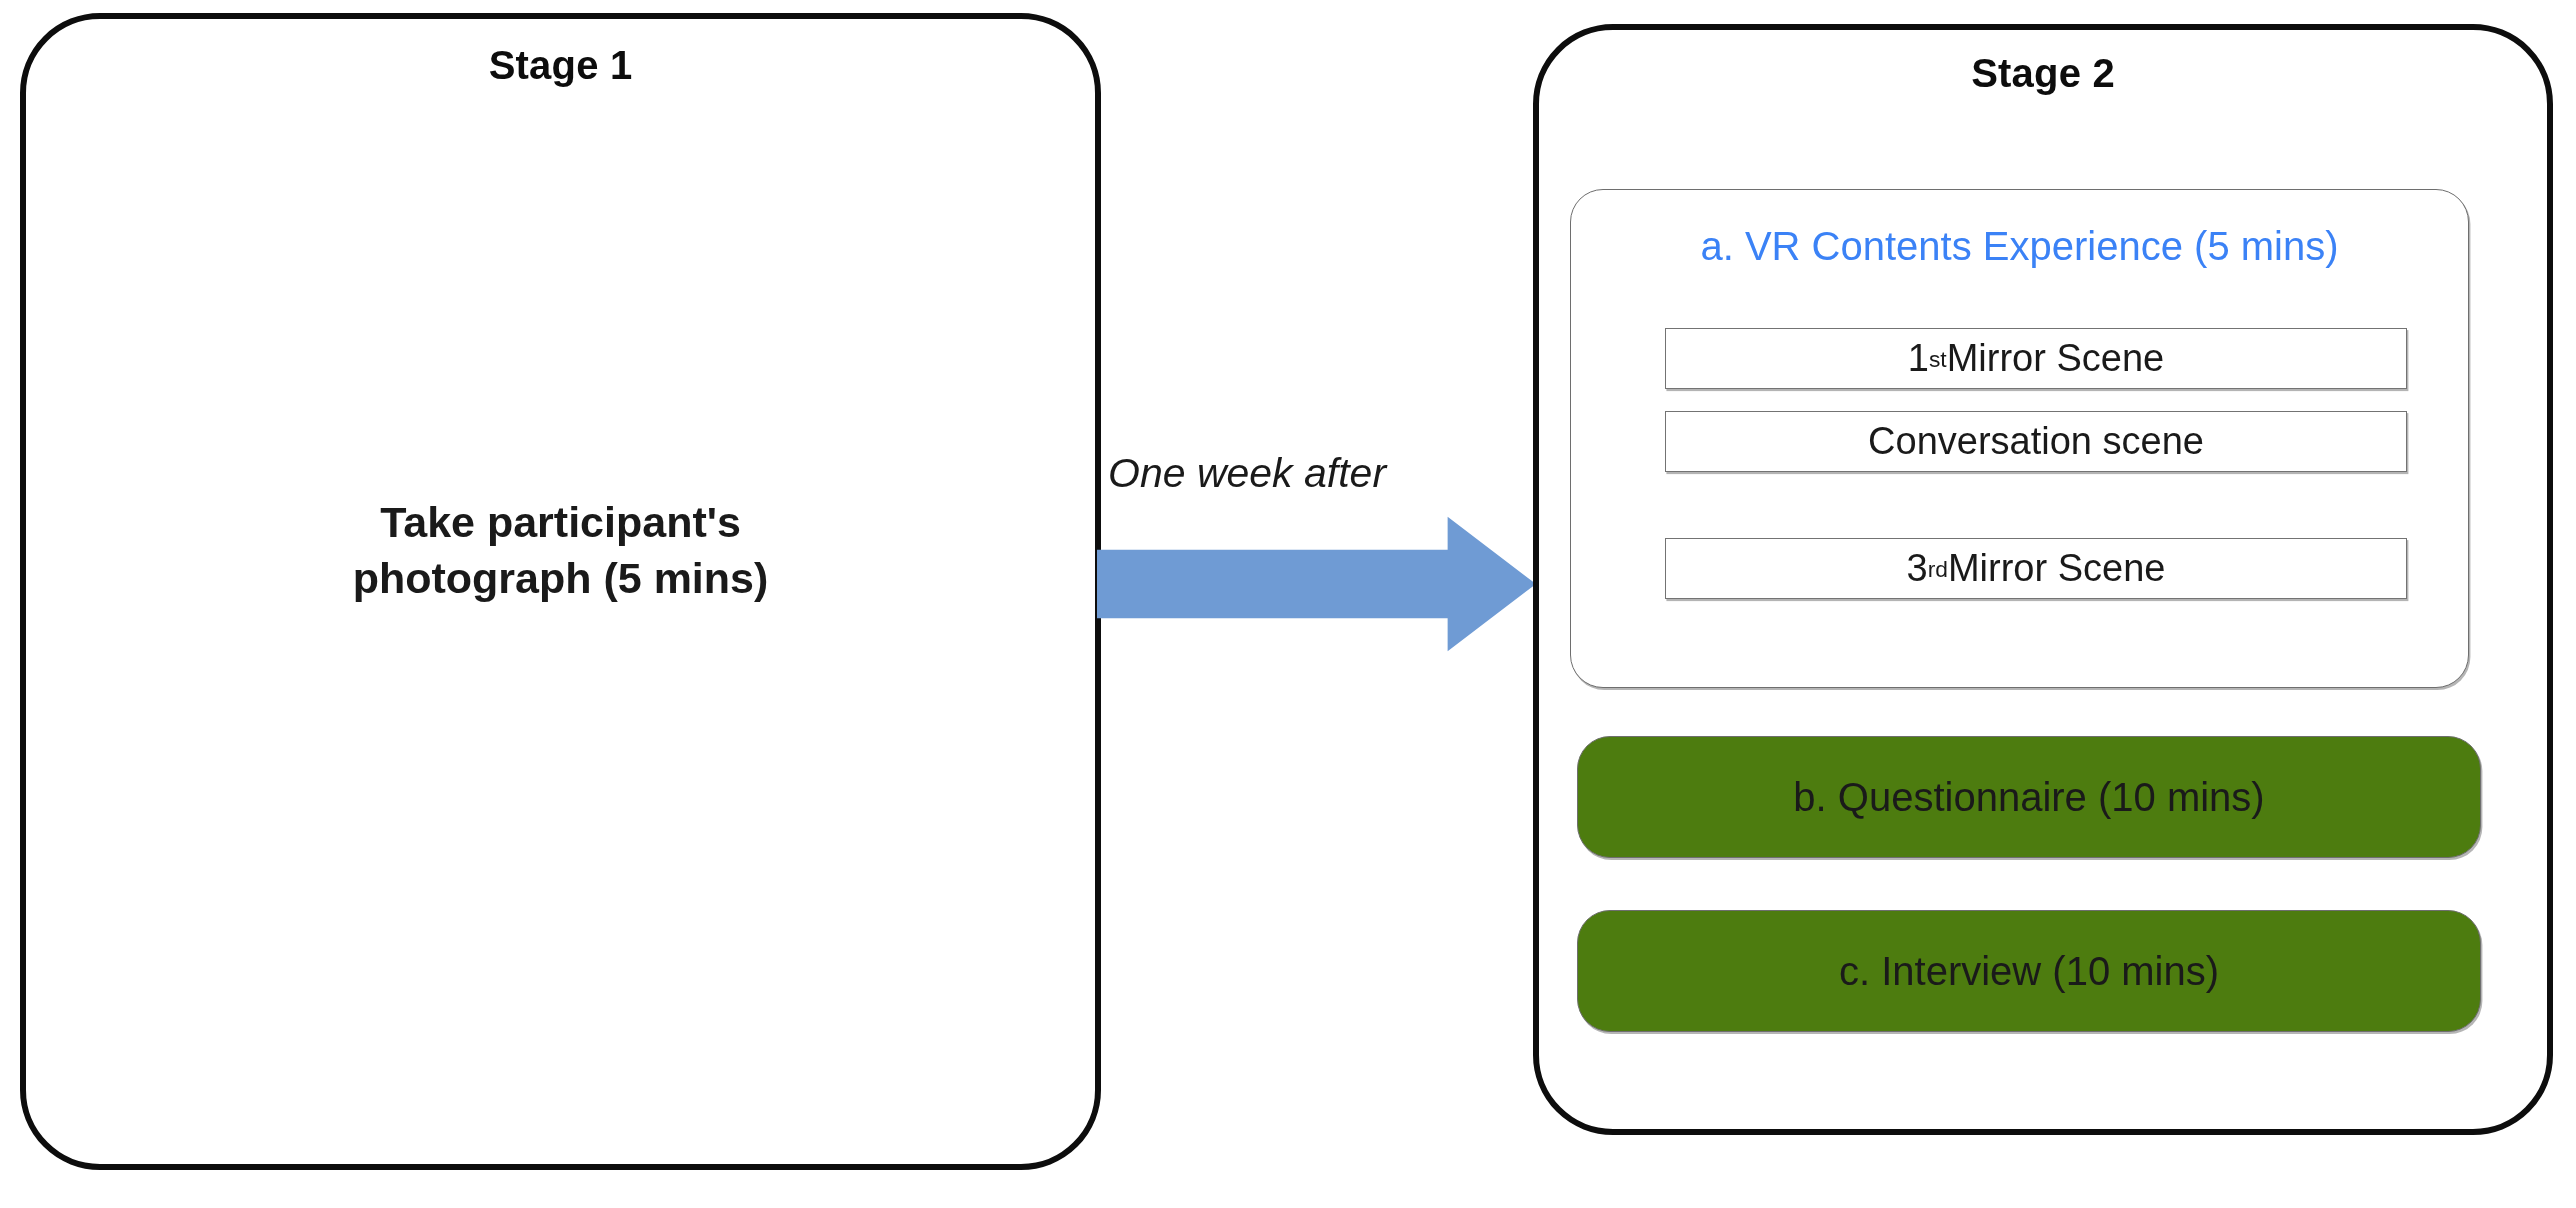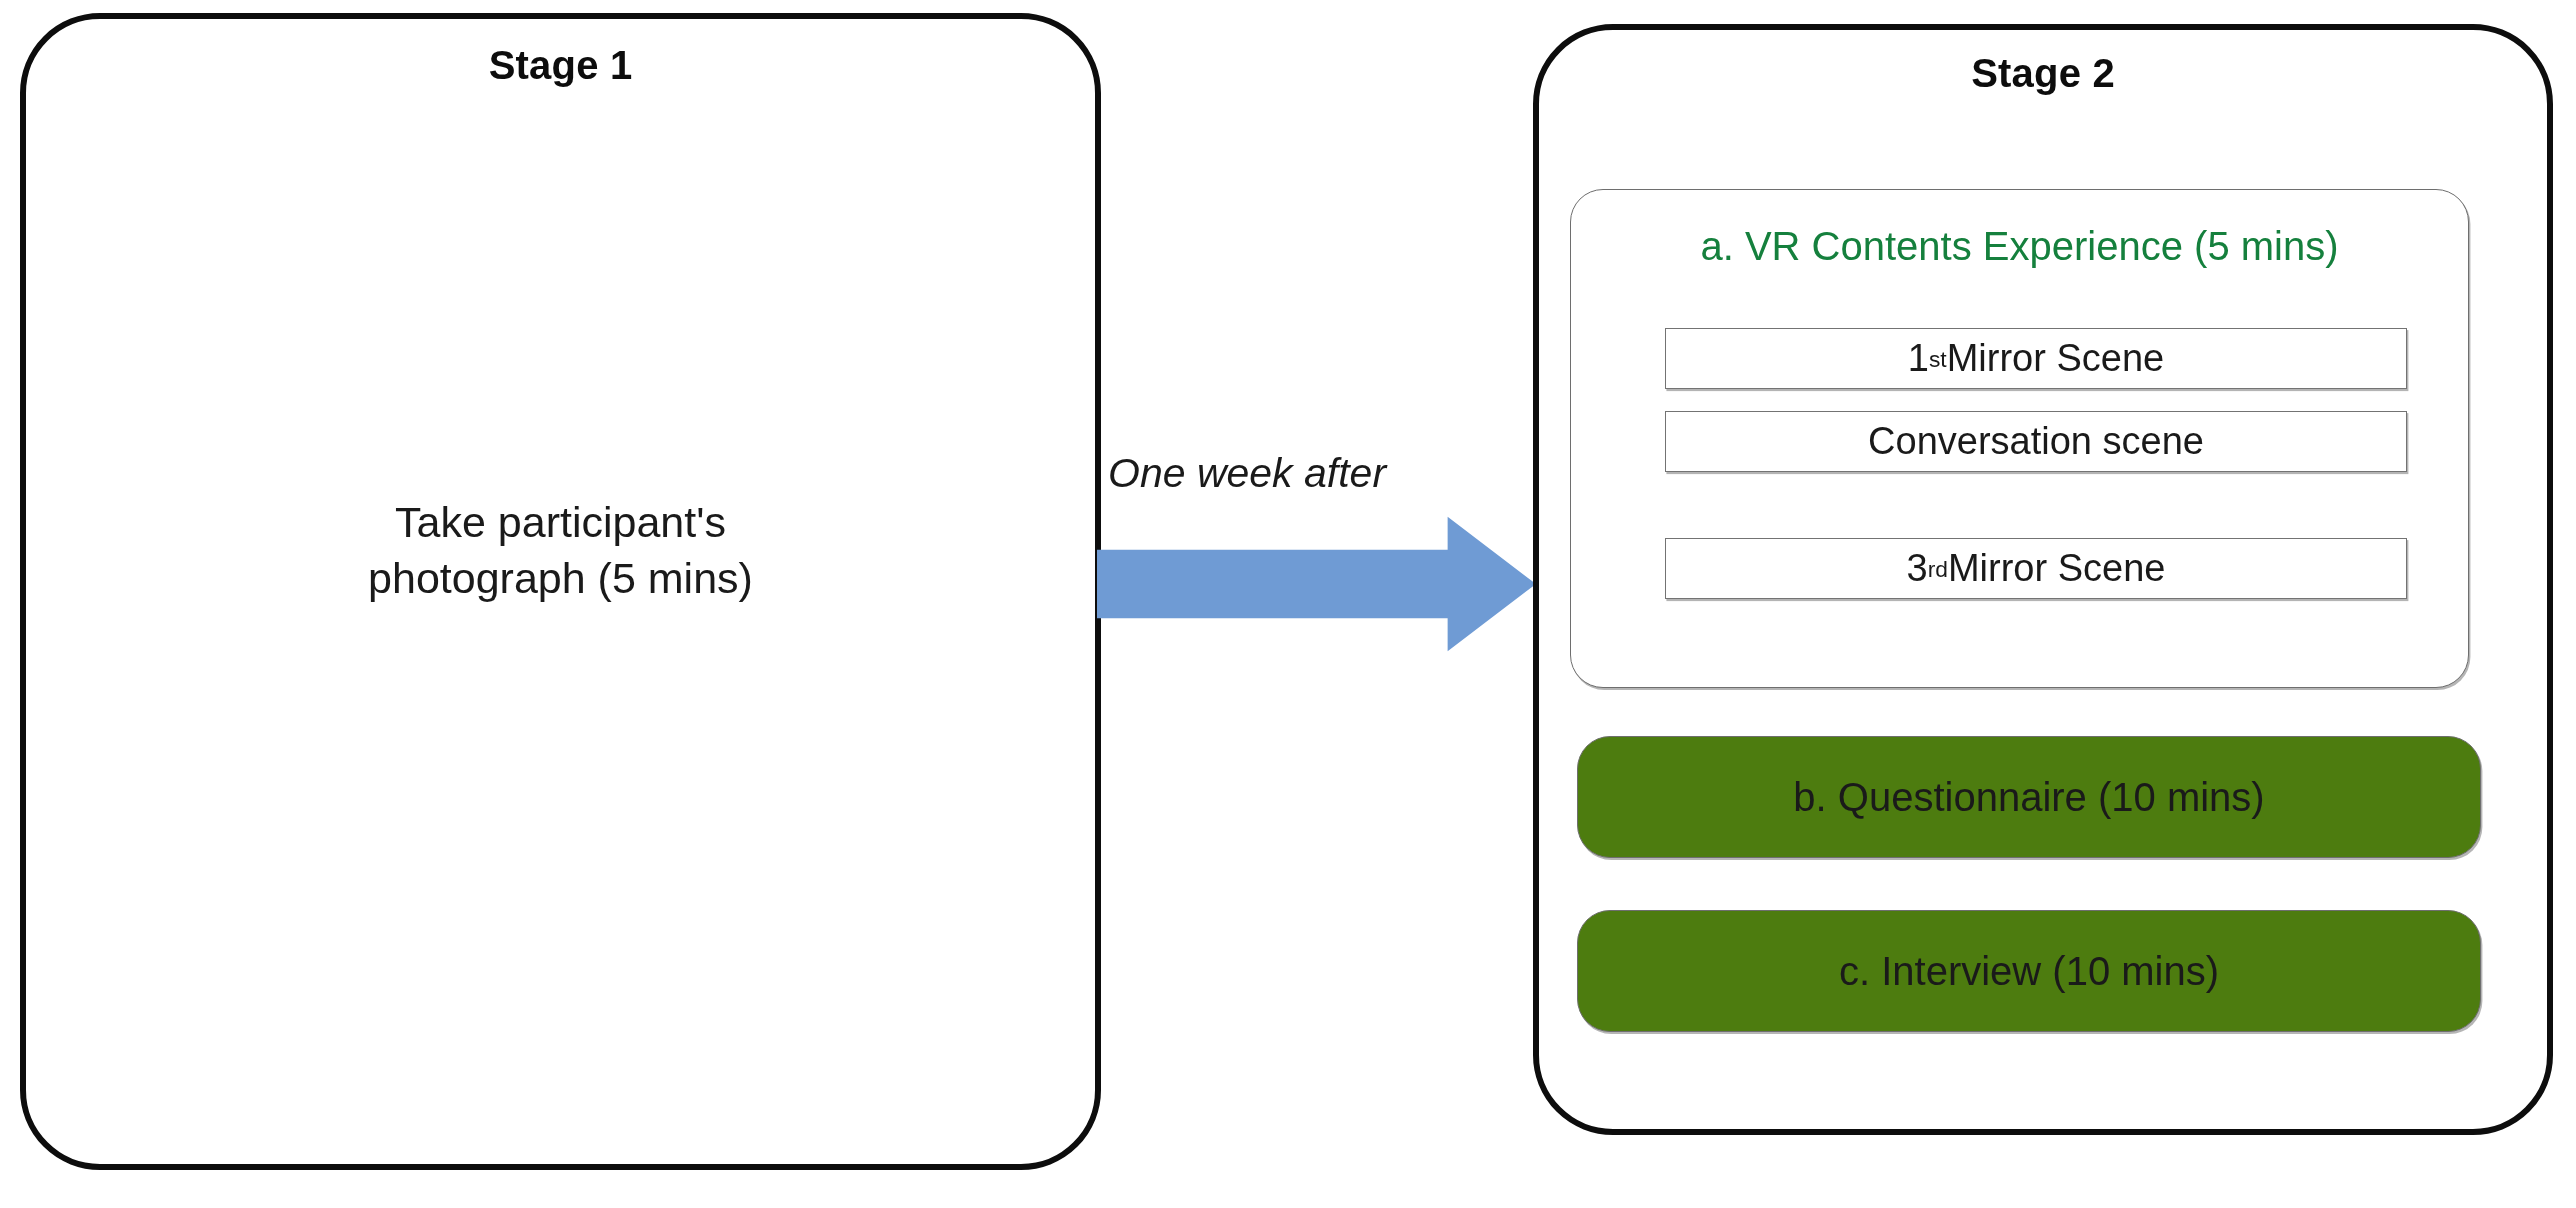--- a/index.html
+++ b/index.html
@@ -20,21 +20,21 @@
     position:absolute;left:0;right:0;text-align:center;
     font-size:40px;font-weight:bold;color:#0d0d0d;
     letter-spacing:0.2px;
   }
   #stage1-title{top:24px;}
   #stage2-title{top:21.4px;}
 
   .stage1-body{
     position:absolute;left:0;right:0;top:476px;
     text-align:center;font-size:43px;line-height:1.30;
-    color:#1a1a1a;font-weight:normal;
+    color:#1a1a1a;font-weight:bold;
   }
 
   
   #arrow-wrap{position:absolute;left:1097px;top:514px;width:439px;height:140px;}
   #arrow-wrap svg{display:block;width:439px;height:140px;}
 
   #arrow-label{
     position:absolute;left:1108px;top:450px;width:413px;
     text-align:left;font-size:41px;font-style:italic;
     color:#1a1a1a;white-space:nowrap;
@@ -44,21 +44,21 @@
   .inner-group{
     position:absolute;background:#fff;
     border:1.4px solid #6e6e6e;border-radius:33px;
     box-sizing:border-box;
     box-shadow:1.4px 2.1px 0 rgba(120,120,120,0.55);
   }
   #group-a{left:1570px;top:189px;width:899px;height:499px;}
 
   .group-a-title{
     position:absolute;left:0;right:0;top:34px;
-    text-align:center;font-size:40px;color:#15803d;white-space:nowrap;
+    text-align:center;font-size:40px;color:#3b82f6;white-space:nowrap;
   }
 
   .scene-box{
     position:absolute;background:#fff;
     border:1.4px solid #737373;border-radius:0;
     box-sizing:border-box;
     box-shadow:1.4px 2.1px 0 rgba(130,130,130,0.60);
     display:flex;align-items:center;justify-content:center;
     font-size:38px;color:#1a1a1a;white-space:nowrap;
   }

